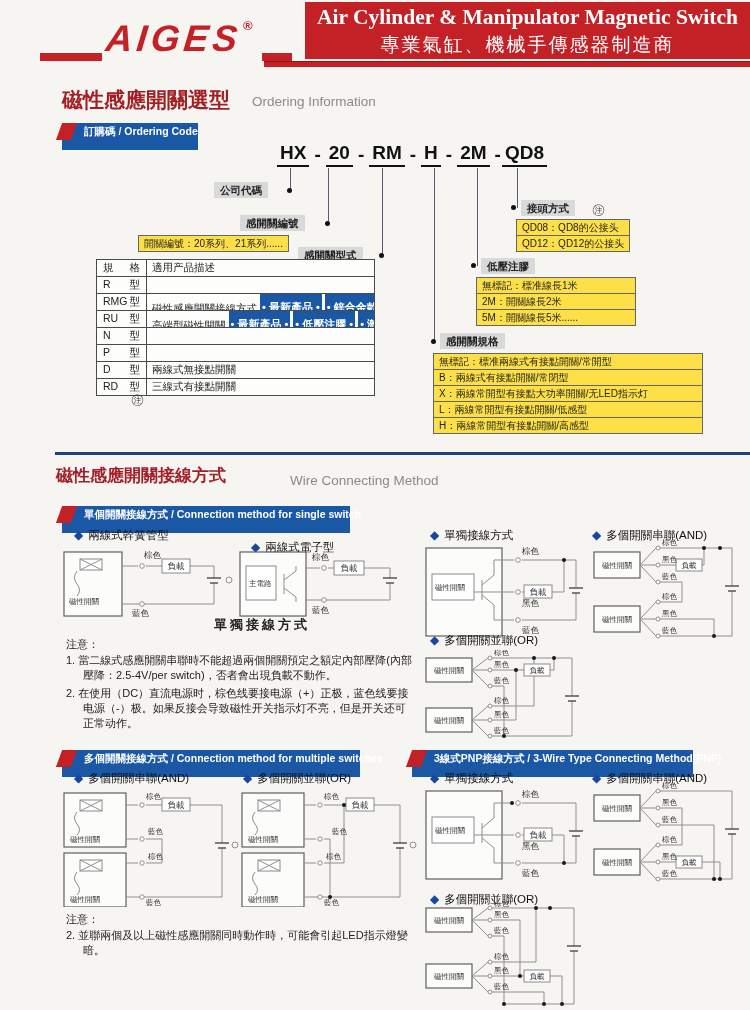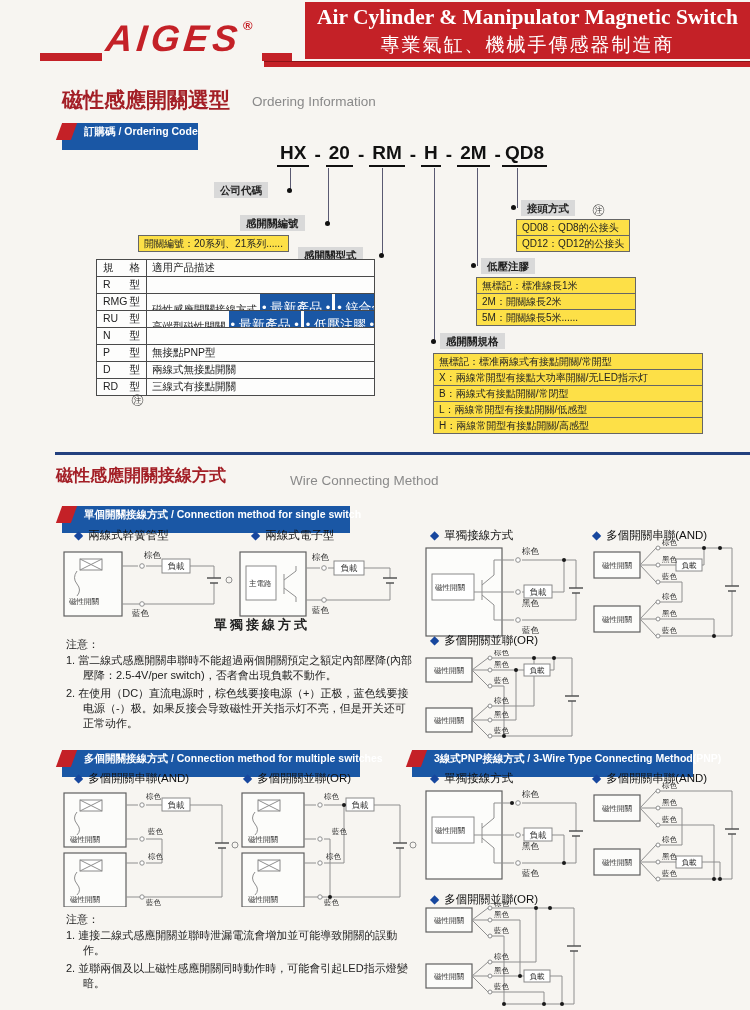--- a/index.html
+++ b/index.html
@@ -37,22 +37,22 @@
   .obox .r{height:15px;line-height:15px;padding:0 5px;border-top:1px solid #666}
   .obox .r:first-child{border-top:none}
   .notemark{position:absolute;font-size:13px;color:#333}
   
   .spec-table{position:absolute;left:96px;top:259px;width:277px;border:1px solid #4a4a4a;
               font-size:10.5px;background:#fdfdfc}
   .tr{display:flex;height:16px;line-height:15px;border-top:1px solid #4a4a4a}
   .tr:first-child{border-top:none}
   .tc1{width:50px;border-right:1px solid #4a4a4a;display:flex;justify-content:space-between;padding:0 6px;box-sizing:border-box}
   .tc2{flex:1;padding:0 5px;white-space:nowrap;overflow:hidden}
-  .badge{display:inline-block;background:#1a57a5;color:#fff;font-size:13px;line-height:11px;
-         padding:8px 2px;margin-left:3px;vertical-align:1px;font-weight:normal}
+  .badge{display:inline-block;background:#1a57a5;color:#fff;font-size:11px;line-height:11px;
+         padding:8px 2px;margin-left:3px;vertical-align:1px;font-weight:bold}
   .onotes{position:absolute;left:149px;top:392px;font-size:10.5px;line-height:15px;white-space:nowrap}
   
   .divider{position:absolute;left:55px;top:452px;width:695px;height:3px;background:#23407e}
   .dhead{position:absolute;font-size:11.5px;font-weight:normal;color:#111;white-space:nowrap}
   .dhead .di{color:#17479e;margin-right:5px;font-size:12px}
   .caption{position:absolute;font-size:13px;font-weight:bold;letter-spacing:3px;color:#222}
   .notes{position:absolute;font-size:11px;line-height:1.38;color:#222}
   .notes .nt{margin-bottom:1px}
   .notes p{margin:0 0 2px;padding-left:17px;text-indent:-17px}
   
@@ -130,22 +130,22 @@
   <div class="glabel" style="left:481px;top:258px">低壓注膠</div>
   <div class="obox" style="left:476px;top:277px;width:158px">
     <div class="r">無標記：標准線長1米</div>
     <div class="r">2M：開關線長2米</div>
     <div class="r">5M：開關線長5米......</div>
   </div>
 
   <div class="glabel" style="left:440px;top:333px">感開關規格</div>
   <div class="obox" style="left:433px;top:353px;width:268px">
     <div class="r">無標記：標准兩線式有接點開關/常開型</div>
+    <div class="r">B：兩線式有接點開關/常閉型</div>
     <div class="r">X：兩線常開型有接點大功率開關/无LED指示灯</div>
-    <div class="r">B：兩線式有接點開關/常閉型</div>
     <div class="r">L：兩線常開型有接點開關/低感型</div>
     <div class="r">H：兩線常開型有接點開關/高感型</div>
   </div>
 
   <div class="spec-table">
     <div class="tr">
       <div class="tc1">
           <span>規</span>
           <span>格</span>
         </div>
@@ -175,21 +175,20 @@
       <div class="tc1">
           <span>N</span>
           <span>型</span>
         </div>
     </div>
     <div class="tr">
       <div class="tc1">
           <span>P</span>
           <span>型</span>
         </div>
-      <div class="tc2">無接點PNP型</div>
     </div>
     <div class="tr">
       <div class="tc1">
           <span>D</span>
           <span>型</span>
         </div>
       <div class="tc2">兩線式無接點開關</div>
     </div>
     <div class="tr">
       <div class="tc1">
@@ -202,21 +201,21 @@
 
   <div class="notemark" style="left:131px;top:391px">㊟</div>
 
   <div class="divider"></div>
   <div class="sec-zh" style="left:56px;top:464px;font-size:17px">磁性感應開關接線方式</div>
   <div class="sec-en" style="left:290px;top:473px">Wire Connecting Method</div>
 
   <div class="banner" style="left:62px;top:506px;width:266px">單個開關接線方式 / Connection method for single switch</div>
 
   <div class="dhead" style="left:74px;top:528px"><span class="di">◆</span><span>兩線式幹簧管型</span></div>
-  <div class="dhead" style="left:251px;top:528px"><span class="di">◆</span><span>兩線式電子型</span></div>
+  <div class="dhead" style="left:251px;top:540px"><span class="di">◆</span><span>兩線式電子型</span></div>
 
   <svg class="cir" style="left:62px;top:546px" width="175" height="78">
     <rect class="bx" x="2" y="6" width="58" height="64"></rect>
     <rect class="ib" x="18" y="13" width="22" height="11"></rect>
     <path class="w" d="M18 13 L40 24 M40 13 L18 24 M15 25 q-5 7 0 13 q5 6 0 12"></path>
     <text class="t7" x="7" y="58">磁性開關</text>
     <path class="w" d="M60 20 H76 M84 20 H100 M128 20 H152 V32 M60 58 H152 V37"></path>
     <circle class="term" cx="80" cy="20" r="2.3"></circle>
       <circle class="term" cx="80" cy="58" r="2.3"></circle>
     <rect class="ib" x="100" y="13" width="28" height="14"></rect>
@@ -379,21 +378,20 @@
     <path class="bat" d="M153 54 H167 M156 59 H164"></path>
     <circle class="w" cx="173" cy="56" r="3"></circle>
     <text class="t7" x="84" y="10">棕色</text>
     <text class="t7" x="92" y="45">藍色</text>
     <text class="t7" x="86" y="70">棕色</text>
     <text class="t7" x="84" y="116">藍色</text>
   </svg>
 
   <div class="notes" style="left:66px;top:912px;width:352px">
     <div class="nt">注意：</div>
-    <p>1. 連接二線式感應開關並聯時泄漏電流會增加並可能導致開關的誤動作。</p>
     <p>2. 並聯兩個及以上磁性感應開關同時動作時，可能會引起LED指示燈變暗。</p>
   </div>
 
   <div class="dhead" style="left:430px;top:771px"><span class="di">◆</span><span>單獨接線方式</span></div>
   <div class="dhead" style="left:592px;top:771px"><span class="di">◆</span><span>多個開關串聯(AND)</span></div>
 
   <svg class="cir" style="left:424px;top:787px" width="170" height="96">
     <rect class="bx" x="2" y="4" width="76" height="88"></rect>
     <rect class="ib" x="8" y="30" width="42" height="26"></rect>
     <text class="t7" x="11" y="46">磁性開關</text>

